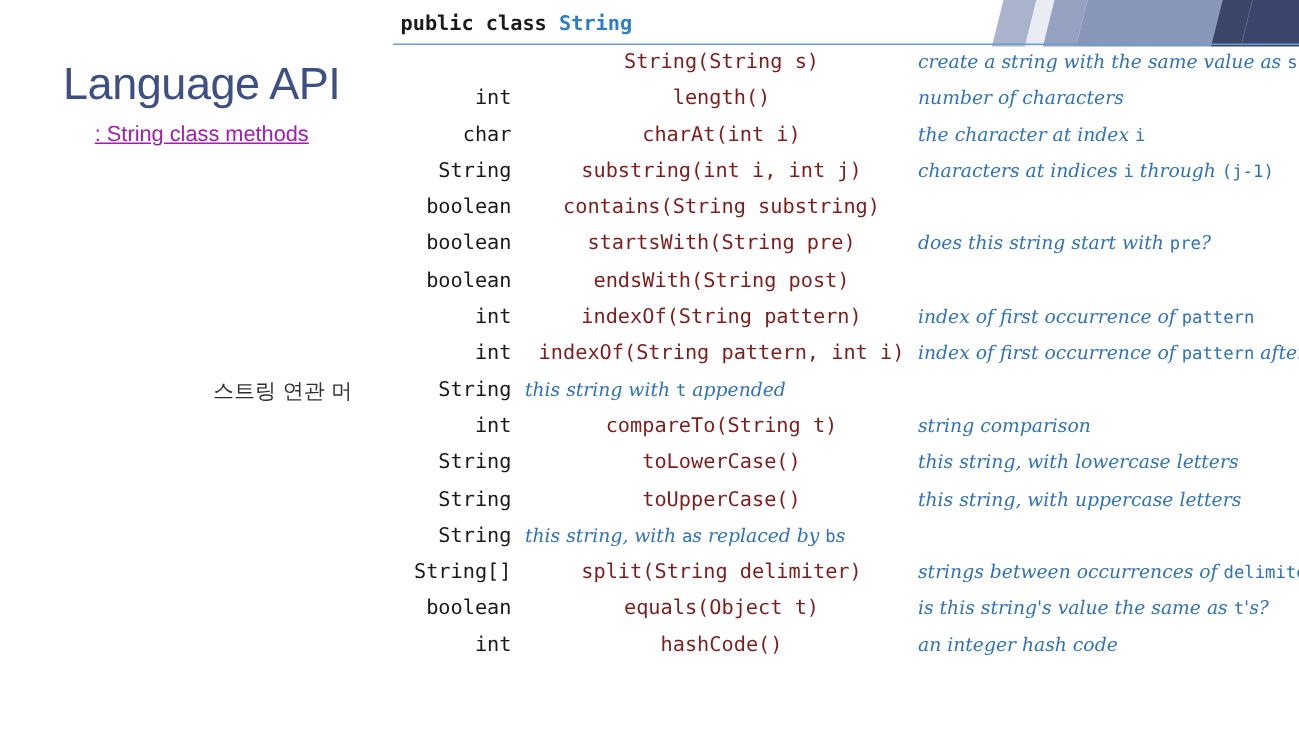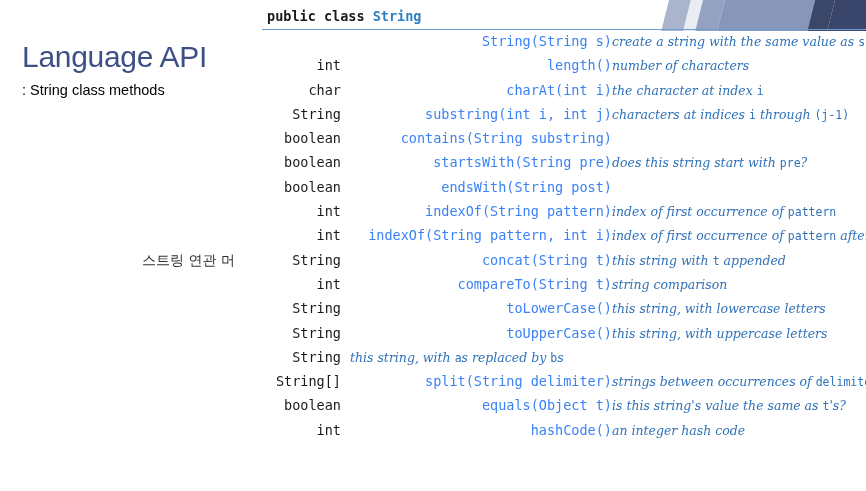--- a/index.html
+++ b/index.html
@@ -37,36 +37,38 @@
   .shard-d { left: 60px;  width: 90px; background: #8896ba; }
   .shard-e { left: 150px; width: 20px; background: #3a4768; }
   .shard-f { left: 170px; width: 60px; background: #39456a; }
 
   
   .title-block {
     position: absolute;
     left: 22px;
     top: 40px;
     width: 225px;
+    text-align: center;
   }
   .page-title {
     font-size: 30px;
     font-weight: 400;
     color: #3e4f85;
     letter-spacing: -0.3px;
     line-height: 1.15;
     margin: 0;
     white-space: nowrap;
   }
   .page-subtitle {
     font-size: 14.5px;
     font-weight: 400;
-    color: #000000;
+    color: #a21caf;
     margin: 7px 0 0 0;
     white-space: nowrap;
+    text-decoration: underline;
   }
 
   
   .annotation {
     position: absolute;
     left: 142px;
     top: 252px;
     font-size: 14px;
     color: #2f2f2f;
     white-space: nowrap;
@@ -109,24 +111,24 @@
     text-align: right;
     font-family: "DejaVu Sans Mono", "Liberation Mono", monospace;
     font-size: 13.5px;
     color: #1a1a1a;
     padding-right: 9px;
     box-sizing: border-box;
   }
   .col-sig {
     width: 262px;
     flex: 0 0 262px;
-    text-align: right;
+    text-align: center;
     font-family: "DejaVu Sans Mono", "Liberation Mono", monospace;
     font-size: 13.5px;
-    color: #3b82f6;
+    color: #7f1d1d;
     box-sizing: border-box;
   }
   .col-desc {
     flex: 1 1 auto;
     text-align: left;
     font-family: "DejaVu Serif", "Liberation Serif", serif;
     font-style: italic;
     font-size: 12.5px;
     color: #2f72b8;
     overflow: hidden;
@@ -199,21 +201,20 @@
         <div class="col-sig">indexOf(String pattern)</div>
         <div class="col-desc">index of first occurrence of <code>pattern</code></div>
       </div>
       <div class="api-row">
         <div class="col-ret">int</div>
         <div class="col-sig">indexOf(String pattern, int i)</div>
         <div class="col-desc">index of first occurrence of <code>pattern</code> after </div>
       </div>
       <div class="api-row">
         <div class="col-ret">String</div>
-        <div class="col-sig">concat(String t)</div>
         <div class="col-desc">this string with <code>t</code> appended</div>
       </div>
       <div class="api-row">
         <div class="col-ret">int</div>
         <div class="col-sig">compareTo(String t)</div>
         <div class="col-desc">string comparison</div>
       </div>
       <div class="api-row">
         <div class="col-ret">String</div>
         <div class="col-sig">toLowerCase()</div>

